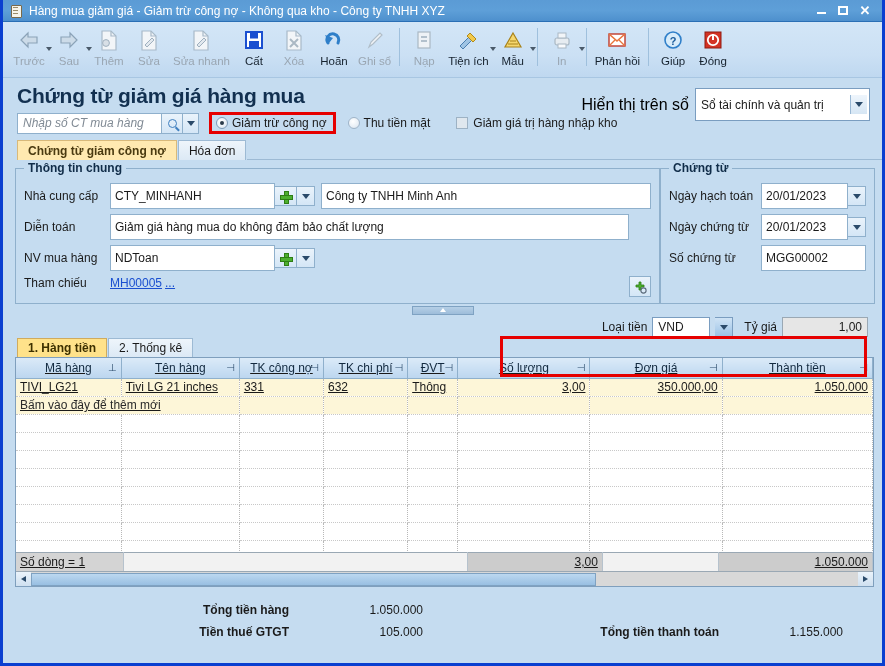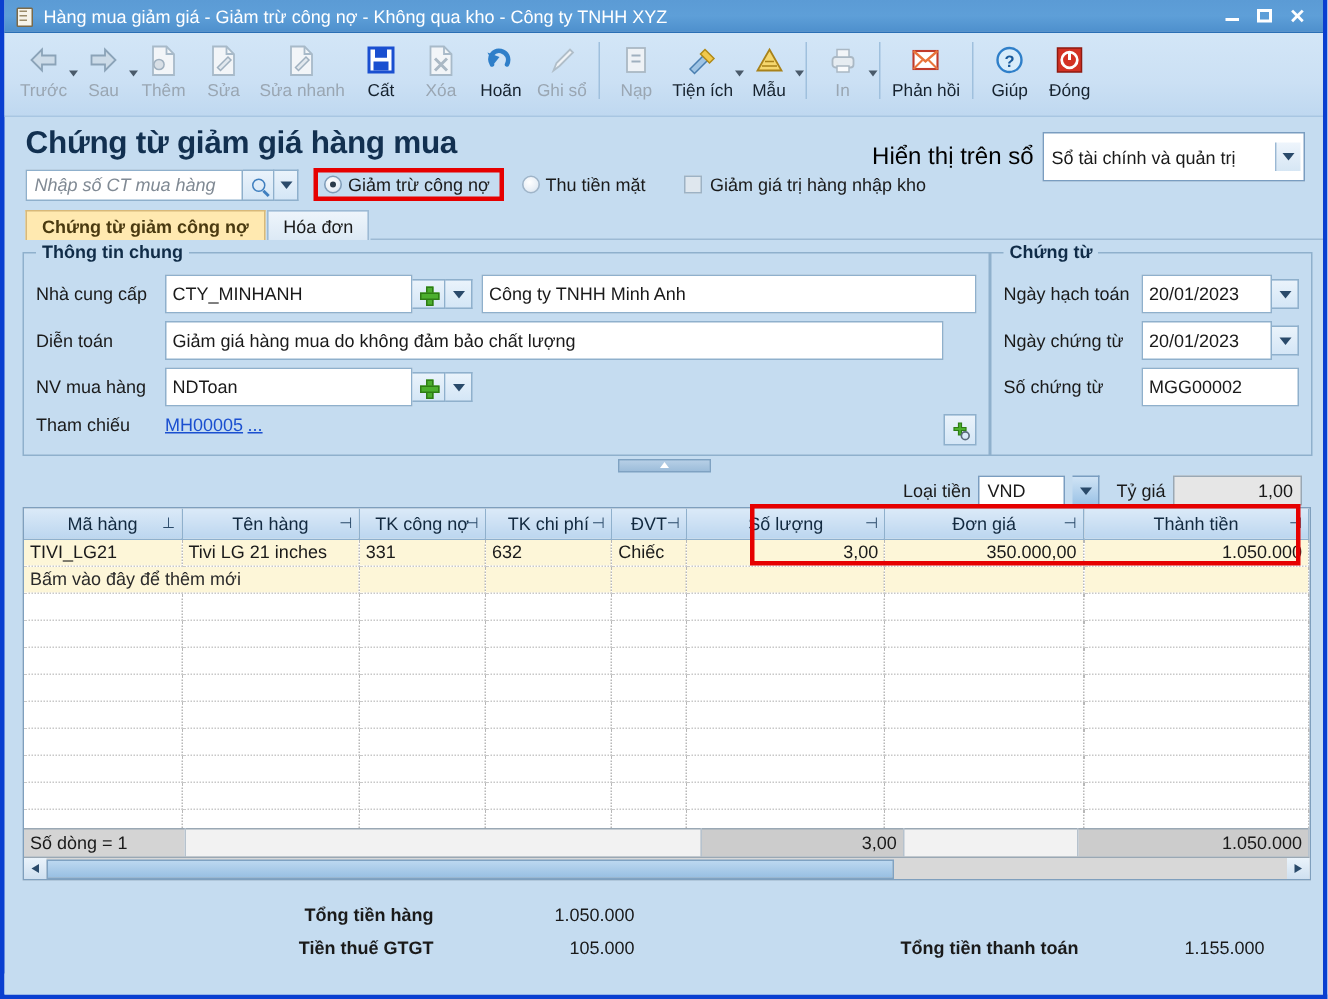--- a/index.html
+++ b/index.html
@@ -267,20 +267,21 @@
   .gtab.active { background:#ffe28a; font-weight:bold; color:#3d3000; border-color:#d0ab5e;}
 
   .gridwrap {
     margin: 0 8px 0 12px;
     border:1px solid #7f9fbd;
     background:#fff;
     flex: 1;
     display:flex;flex-direction:column;
     min-height: 0;
     position: relative;
+    text-decoration: underline;
   }
   table.grid { border-collapse: collapse; width:100%; table-layout: fixed; }
   table.grid th {
     background: linear-gradient(to bottom,#dbeaf8,#bcd6ef);
     border-right:1px solid #8fb0cc;
     border-bottom:1px solid #8fb0cc;
     font-size:12px;font-weight:normal;color:#12293f;
     height:20px; padding:0 4px;
     position: relative;
   }
@@ -683,20 +684,28 @@
   <div class="currow">
     <span class="lbl">Loại tiền</span>
     <span class="cur-sel">VND</span>
     <span class="cur-arrow">
         <i class="caret"></i>
       </span>
     <span class="lbl" style="margin-left:6px">Tỷ giá</span>
     <span class="rate-inp">1,00</span>
   </div>
 
+  <div class="gridtabs">
+    <div class="gtab active">
+      <span>1. Hàng tiền</span>
+    </div>
+    <div class="gtab">
+      <span>2. Thống kê</span>
+    </div>
+  </div>
 
   <div class="gridwrap">
     <div class="gridbody">
       <table class="grid">
         <colgroup>
           <col style="width:105px">
             <col style="width:118px">
             <col style="width:84px">
           <col style="width:84px">
             <col style="width:50px">
@@ -715,21 +724,21 @@
             <th><span>Đơn giá</span><span class="pin">⊣</span></th>
             <th><span>Thành tiền</span><span class="pin">⊣</span></th>
           </tr>
         </thead>
         <tbody>
           <tr class="datarow">
             <td class="c0">TIVI_LG21</td>
             <td>Tivi LG 21 inches</td>
             <td>331</td>
             <td>632</td>
-            <td>Chiếc</td>
+            <td>Thông</td>
             <td class="num">3,00</td>
             <td class="num">350.000,00</td>
             <td class="num">1.050.000</td>
           </tr>
           <tr class="addrow">
             <td colspan="2" style="border-right:1px dotted #b8b8b8">Bấm vào đây để thêm mới</td>
             <td></td>
               <td></td>
             <td></td>
               <td></td>

